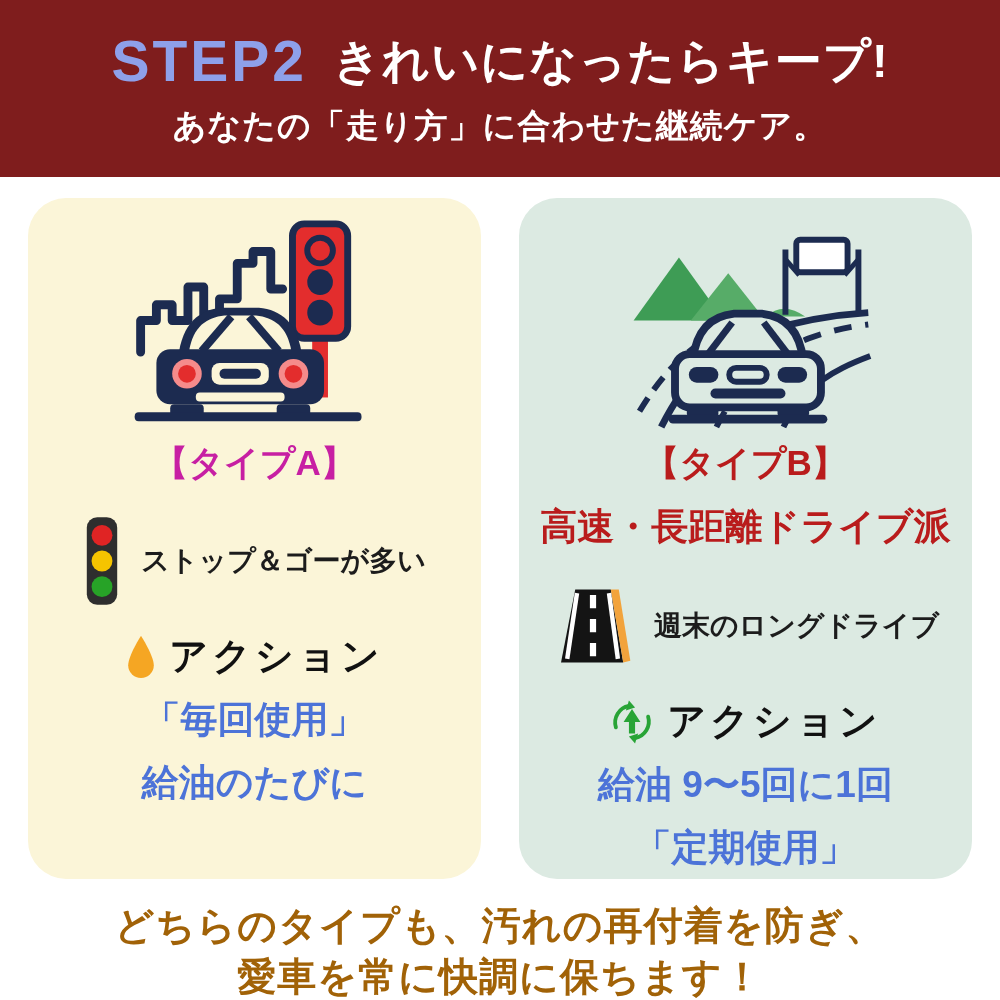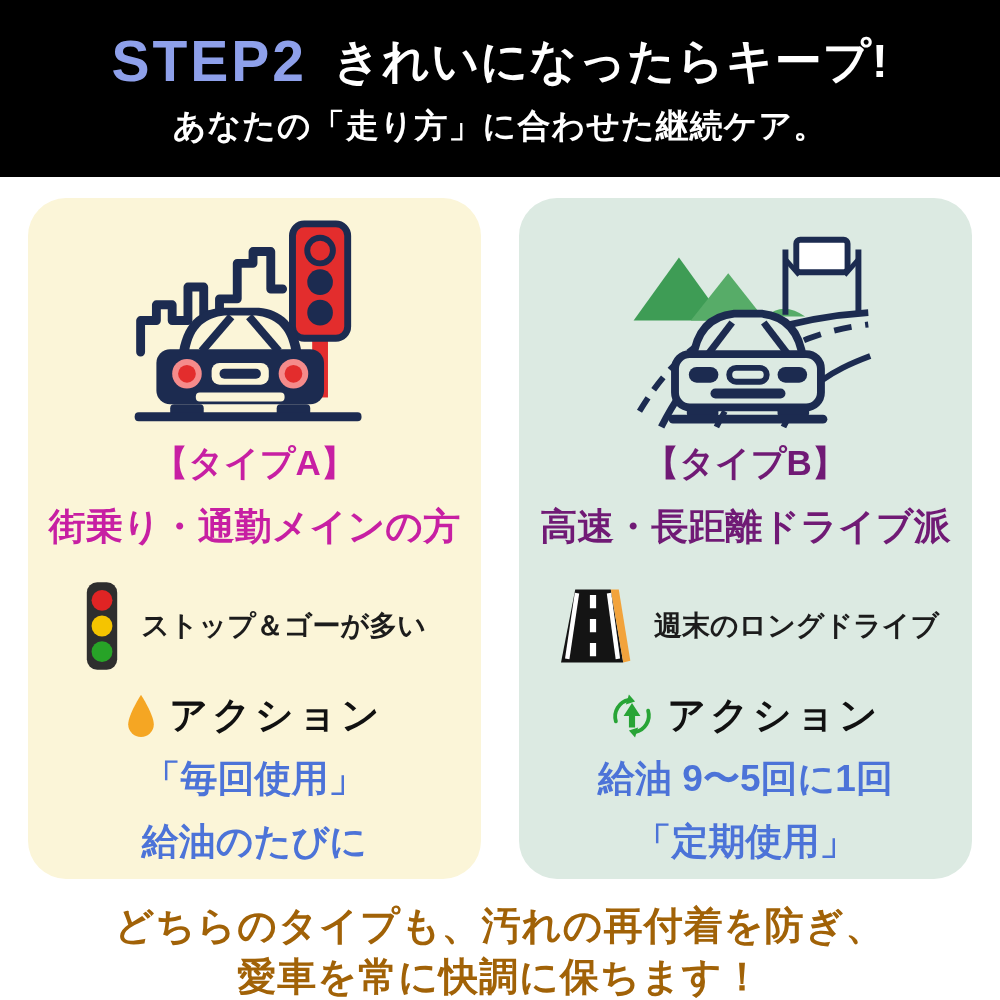--- a/index.html
+++ b/index.html
@@ -1,44 +1,44 @@
 <!DOCTYPE html>
 <html><head>
 <meta charset="utf-8">
 <style>
   * { margin:0; padding:0; box-sizing:border-box; }
   html,body { width:1000px; height:1000px; background:#ffffff;
     font-family:"Liberation Sans","DejaVu Sans",sans-serif; }
   .page { width:1000px; height:1000px; overflow:hidden; background:#fff; }
 
   
-  .header { background:#000000; height:177px; display:flex; flex-direction:column;
+  .header { background:#7f1d1d; height:177px; display:flex; flex-direction:column;
     align-items:center; justify-content:center; gap:10px; }
   .header-row1 { display:flex; align-items:center; gap:26px; }
   .step-label { color:#8EA0EA; font-size:57px; font-weight:800; letter-spacing:3px; }
   .header-title { color:#ffffff; font-size:47px; font-weight:800; letter-spacing:1px; }
   .header-subtitle { color:#ffffff; font-size:33px; font-weight:700; letter-spacing:1px; }
 
   
   .cards { display:flex; gap:38px; padding:21px 28px 0 28px; }
   .card { flex:1; height:681px; border-radius:38px; display:flex; flex-direction:column;
     align-items:center; text-align:center; }
   .card-a { background:#FBF5D8; }
   .card-b { background:#DCEAE2; }
   .illustration { margin-top:20px; height:212px; }
 
   .type-label { font-size:35px; font-weight:800; margin-top:10px; }
   .type-desc  { font-size:37px; font-weight:800; margin-top:15px; white-space:nowrap; }
   .card-a .type-label, .card-a .type-desc { color:#C71FA3; }
-  .card-b .type-label, .card-b .type-desc { color:#701a75; }
+  .card-b .type-label, .card-b .type-desc { color:#b91c1c; }
 
   .feature { display:flex; align-items:center; gap:20px; margin-top:26px; height:96px; }
   .feature-text { font-size:28px; font-weight:700; color:#1c1c1c; white-space:nowrap; }
 
-  .action-head { display:flex; align-items:center; gap:12px; margin-top:16px; }
+  .action-head { display:flex; align-items:center; gap:12px; margin-top:22px; }
   .action-label { font-size:38px; font-weight:800; color:#111111; letter-spacing:4px; }
   .action-line { color:#4C73D8; font-size:37px; font-weight:800; margin-top:13px; white-space:nowrap; }
 
   
   .footer { margin-top:22px; text-align:center; }
   .footer-line { color:#a16207; font-size:39px; font-weight:800; line-height:1.3; letter-spacing:1px; }
 </style>
 </head>
 <body>
 
@@ -76,21 +76,20 @@
         <circle cx="169" cy="158" r="9" fill="#E32D2D"></circle>
         <rect x="86" y="147" width="58" height="22" rx="8" fill="#FBF5D8"></rect>
         <rect x="94" y="153" width="42" height="10" rx="5" fill="#1C2B50"></rect>
         <rect x="70" y="177" width="90" height="9" rx="4" fill="#FBF5D8"></rect>
         <rect x="44" y="189" width="34" height="12" rx="4" fill="#1C2B50"></rect>
         <rect x="152" y="189" width="34" height="12" rx="4" fill="#1C2B50"></rect>
         <rect x="8" y="197" width="230" height="9" rx="4" fill="#1C2B50"></rect>
       </svg>
 
       <div class="type-label">【タイプA】</div>
-      <div class="type-desc">街乗り・通勤メインの方</div>
 
       <div class="feature">
         <svg viewBox="0 0 40 96" width="38" height="92">
           <rect x="4" y="2" width="32" height="92" rx="11" fill="#2e2e2e"></rect>
           <circle cx="20" cy="21" r="11" fill="#E02424"></circle>
           <circle cx="20" cy="48" r="11" fill="#F5C400"></circle>
           <circle cx="20" cy="75" r="11" fill="#27A327"></circle>
         </svg>
         <span class="feature-text">ストップ＆ゴーが多い</span>
       </div>

